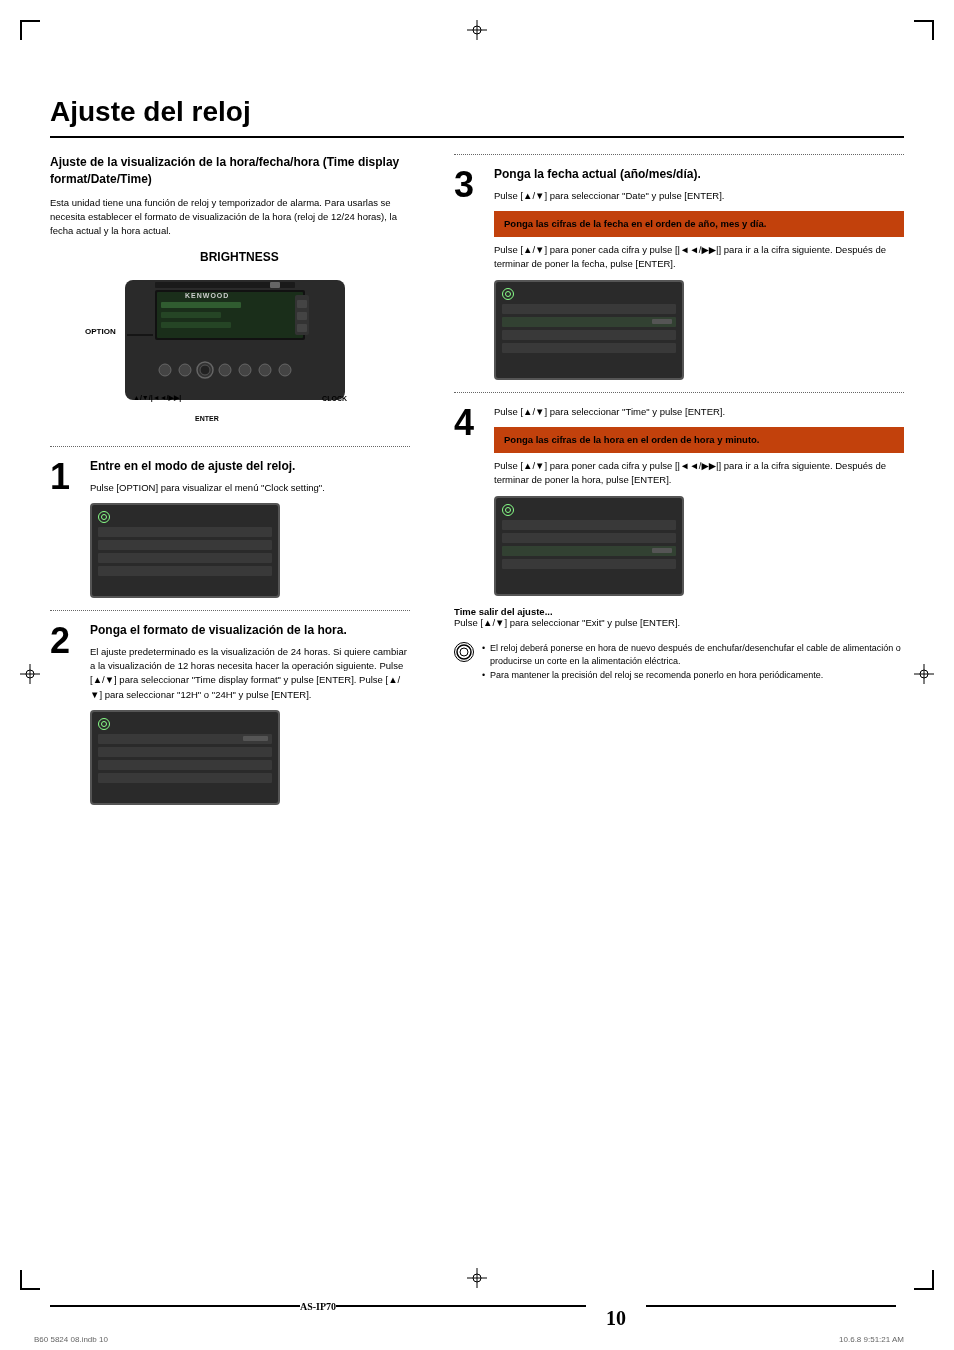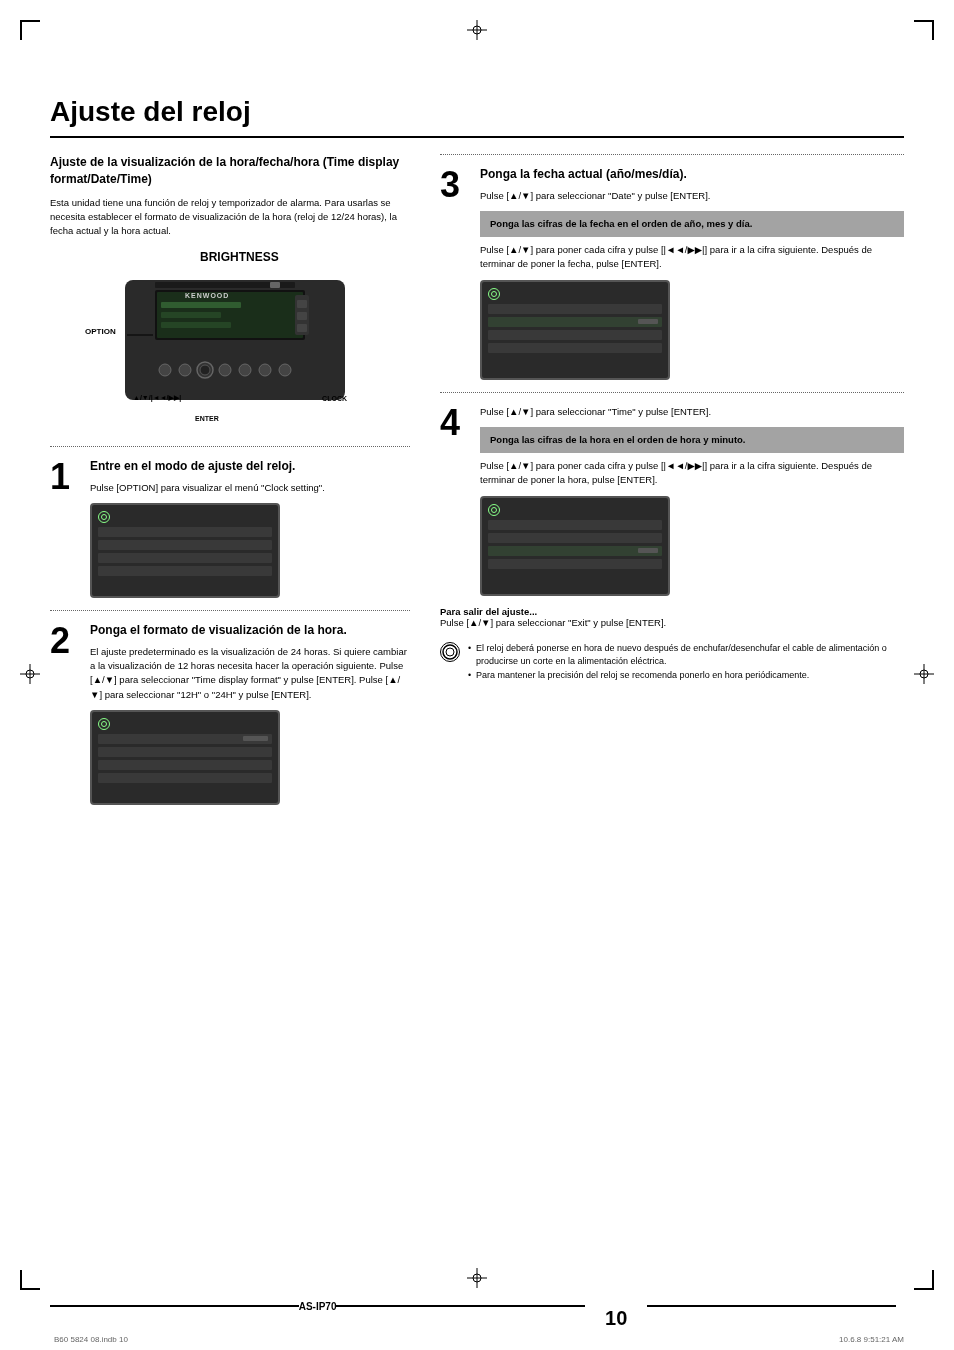--- a/index.html
+++ b/index.html
@@ -56,21 +56,21 @@
       font-weight: bold;
       border-bottom: 2px solid #000;
       padding-bottom: 8px;
       margin-bottom: 16px;
       margin-top: 56px;
     }
 
     
     .two-col {
       display: flex;
-      gap: 30px;
+      gap: 44px;
     }
     .col-left {
       width: 360px;
       flex-shrink: 0;
     }
     .col-right {
       flex: 1;
     }
 
     
@@ -125,21 +125,21 @@
       line-height: 1.3;
     }
     .step-desc {
       font-size: 9.5px;
       line-height: 1.5;
       margin-bottom: 8px;
     }
 
     
     .note-box {
-      background: #a3a3a3;
+      background: #c2410c;
       border: none;
       padding: 6px 10px;
       margin: 6px 0;
       font-size: 9.5px;
       line-height: 1.5;
       font-weight: bold;
     }
 
     
     .bottom-note {
@@ -174,20 +174,21 @@
 
     
     .footer {
       position: absolute;
       bottom: 20px;
       left: 0;
       right: 8px;
       display: flex;
       align-items: center;
       padding: 0 50px;
+      font-family: Liberation Serif, serif;
     }
     .footer-line {
       flex: 1;
       height: 2px;
       background: #000;
     }
     .footer-model {
       font-size: 10px;
       font-weight: bold;
       white-space: nowrap;
@@ -197,21 +198,21 @@
       font-weight: bold;
       white-space: nowrap;
       padding: 0 20px;
       margin-top: 25px;
     }
 
     
     .bottom-text {
       position: absolute;
       bottom: 6px;
-      left: 54px;
+      left: 34px;
       font-size: 8px;
       color: #666;
     }
     .bottom-text-right {
       position: absolute;
       bottom: 6px;
       right: 50px;
       font-size: 8px;
       color: #666;
     }
@@ -418,21 +419,21 @@
             <div style="height:10px;background:rgba(255,255,255,0.07);border-radius:1px;margin-bottom:3px;"></div>
             <div style="height:10px;background:rgba(100,200,100,0.15);border-radius:1px;margin-bottom:3px;display:flex;align-items:center;justify-content:flex-end;padding-right:4px;">
               <div style="width:20px;height:5px;background:#555;border-radius:1px;"></div>
             </div>
             <div style="height:10px;background:rgba(255,255,255,0.07);border-radius:1px;"></div>
           </div>
         </div>
       </div>
 
       <div class="para-salir">
-        <span class="para-salir-title">Para salir del ajuste...</span><br>
+        <span class="para-salir-title">Time salir del ajuste...</span><br>
         <span>Pulse [▲/▼] para seleccionar "Exit" y pulse [ENTER].</span>
       </div>
 
       <div class="bottom-note" style="margin-top:14px;">
         <div class="note-icon">
           <svg width="16" height="16" viewBox="0 0 16 16">
               <circle cx="8" cy="8" r="7" fill="none" stroke="#000" stroke-width="1.5"></circle>
               <circle cx="8" cy="8" r="4" fill="none" stroke="#000" stroke-width="1"></circle>
             </svg>
         </div>

